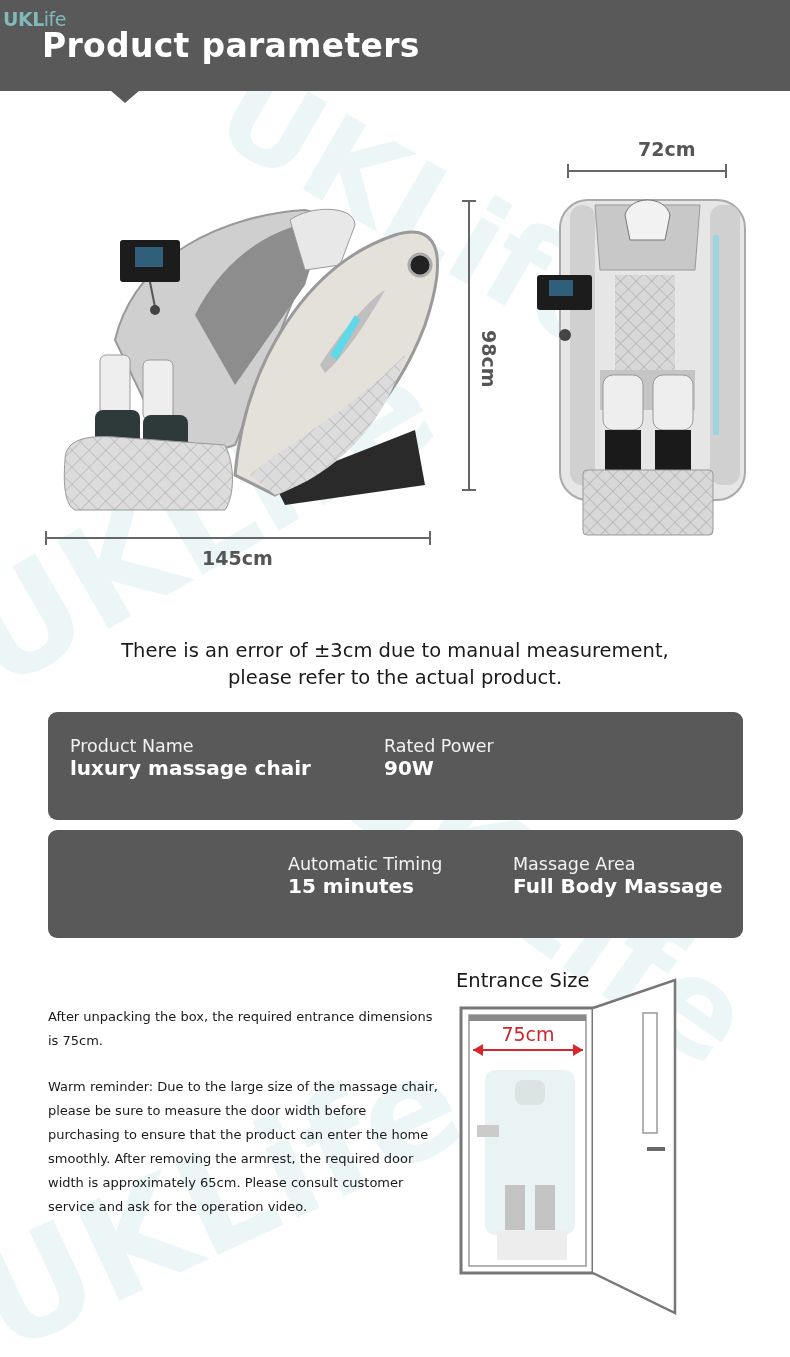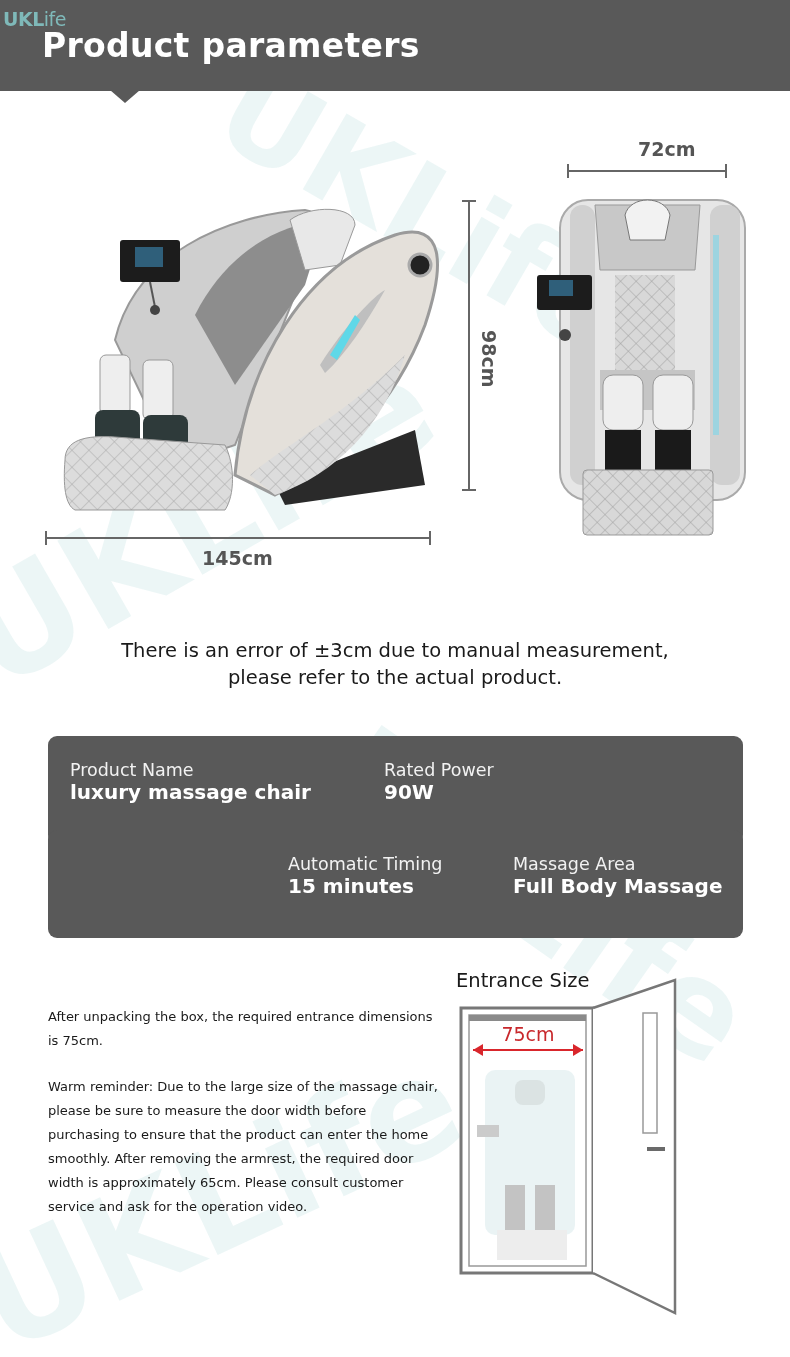--- a/index.html
+++ b/index.html
@@ -103,21 +103,21 @@
 <div class="dim-label" style="left:617px;top:138px;margin-left:21px;">72cm</div>
 <div class="hline" style="left:568px;top:170px;width:159px;"></div>
 <div class="tick-v" style="left:567px;top:164px;"></div>
 <div class="tick-v" style="left:725px;top:164px;"></div>
 
 <div class="note">
   <div>There is an error of ±3cm due to manual measurement,</div>
   <div>please refer to the actual product.</div>
 </div>
 
-<div class="spec-card" style="top:736px;">
+<div class="spec-card" style="top:712px;">
   <div class="spec-col" style="left:22px;">
     <div class="spec-label">Product Name</div>
     <div class="spec-value">luxury massage chair</div>
   </div>
   <div class="spec-col" style="left:336px;">
     <div class="spec-label">Rated Power</div>
     <div class="spec-value">90W</div>
   </div>
 </div>
 

